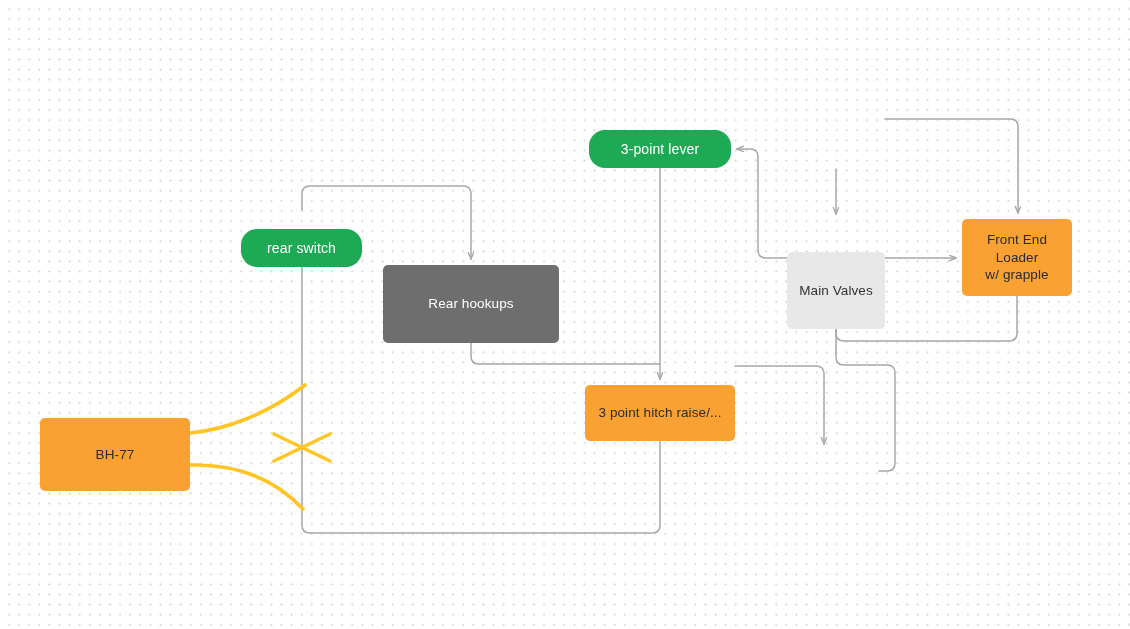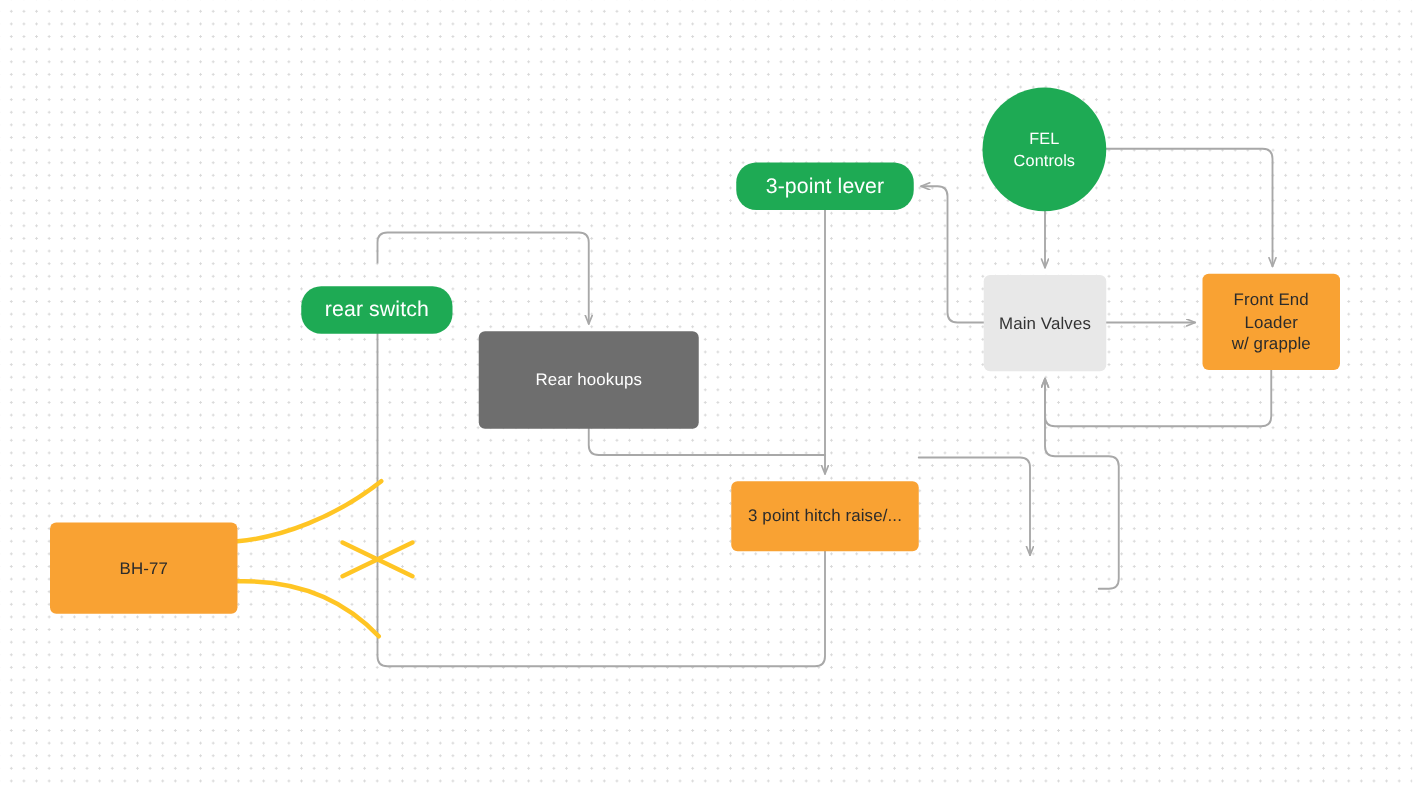--- a/index.html
+++ b/index.html
@@ -36,37 +36,38 @@
     justify-content: center;
     text-align: center;
     border-radius: 5px;
     line-height: 1.32;
     letter-spacing: 0.1px;
     white-space: pre-line;
   }
   .n-green {
     background: #1eaa54;
     color: #ffffff;
-    font-size: 17px;
+    font-size: 14px;
     border-radius: 16px;
   }
   .n-orange {
     background: #f9a233;
     color: #2b2b2b;
     font-size: 13.5px;
   }
   .n-grey-dark {
     background: #6e6e6e;
     color: #ffffff;
     font-size: 13.5px;
   }
   .n-grey-light {
     background: #e8e8e8;
     color: #333333;
     font-size: 13.5px;
+    margin-top: 32px;
   }
   .n-circle {
     border-radius: 50%;
     background: #1eaa54;
     color: #ffffff;
     font-size: 13px;
   }
   .label {
     pointer-events: none;
   }
@@ -108,24 +109,20 @@
       <path d="M660,425 L660,525 Q660,533 652,533 L310,533 Q302,533 302,525 L302,254" marker-end="url(#arrowhead)"></path>
     </g>
 
     <g fill="none" stroke="#ffc524" stroke-width="3.6" stroke-linecap="round">
       <path d="M190,433 C225,430 268,414 305,385"></path>
       <path d="M190,465 C232,464 272,476 303,509"></path>
       <path d="M274,434 L330,461 M274,461 L330,434"></path>
     </g>
   </svg>
 
-  <div class="node n-circle" style="left:786px; top:70px; width:99px; height:99px;">
-    <span class="label">FEL
-Controls</span>
-  </div>
 
   <div class="node n-green" style="left:589px; top:130px; width:142px; height:38px;">
     <span class="label">3-point lever</span>
   </div>
 
   <div class="node n-green" style="left:241px; top:210px; width:121px; height:38px;margin-top:19px;">
     <span class="label">rear switch</span>
   </div>
 
   <div class="node n-grey-light" style="left:787px; top:220px; width:98px; height:77px;">

